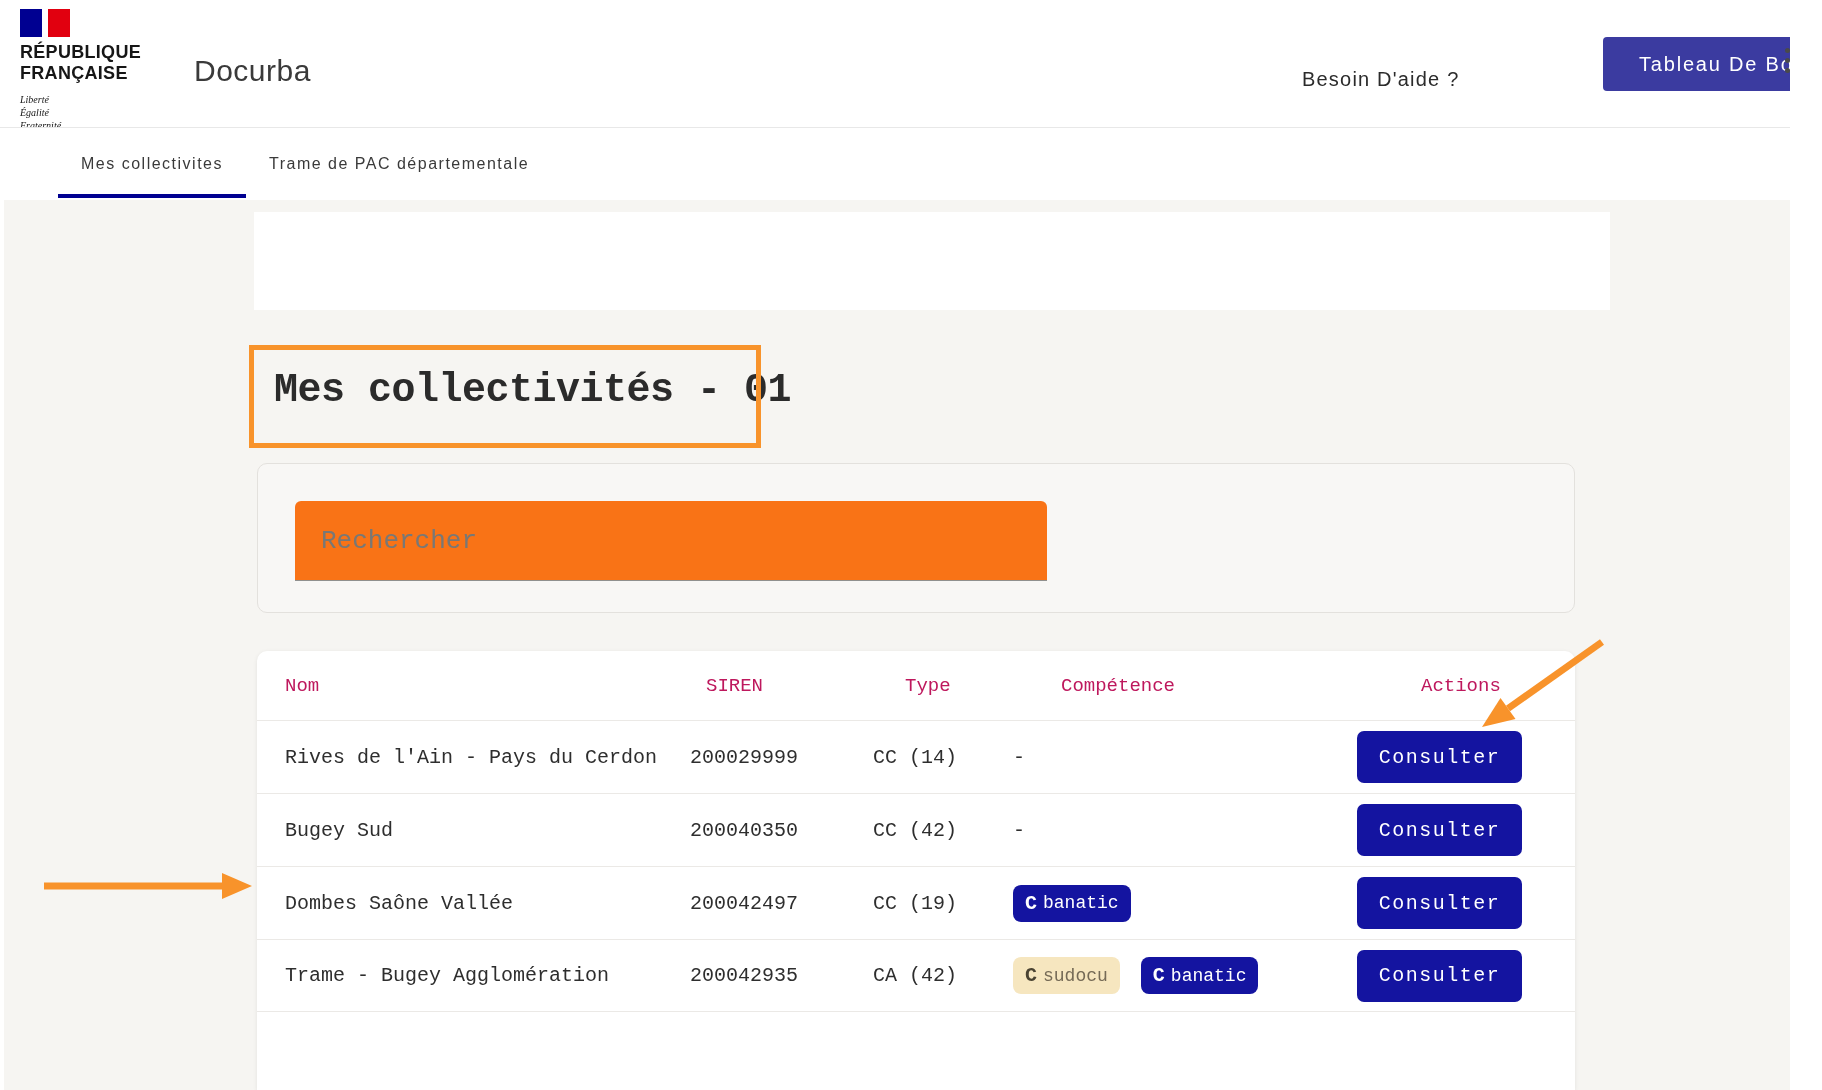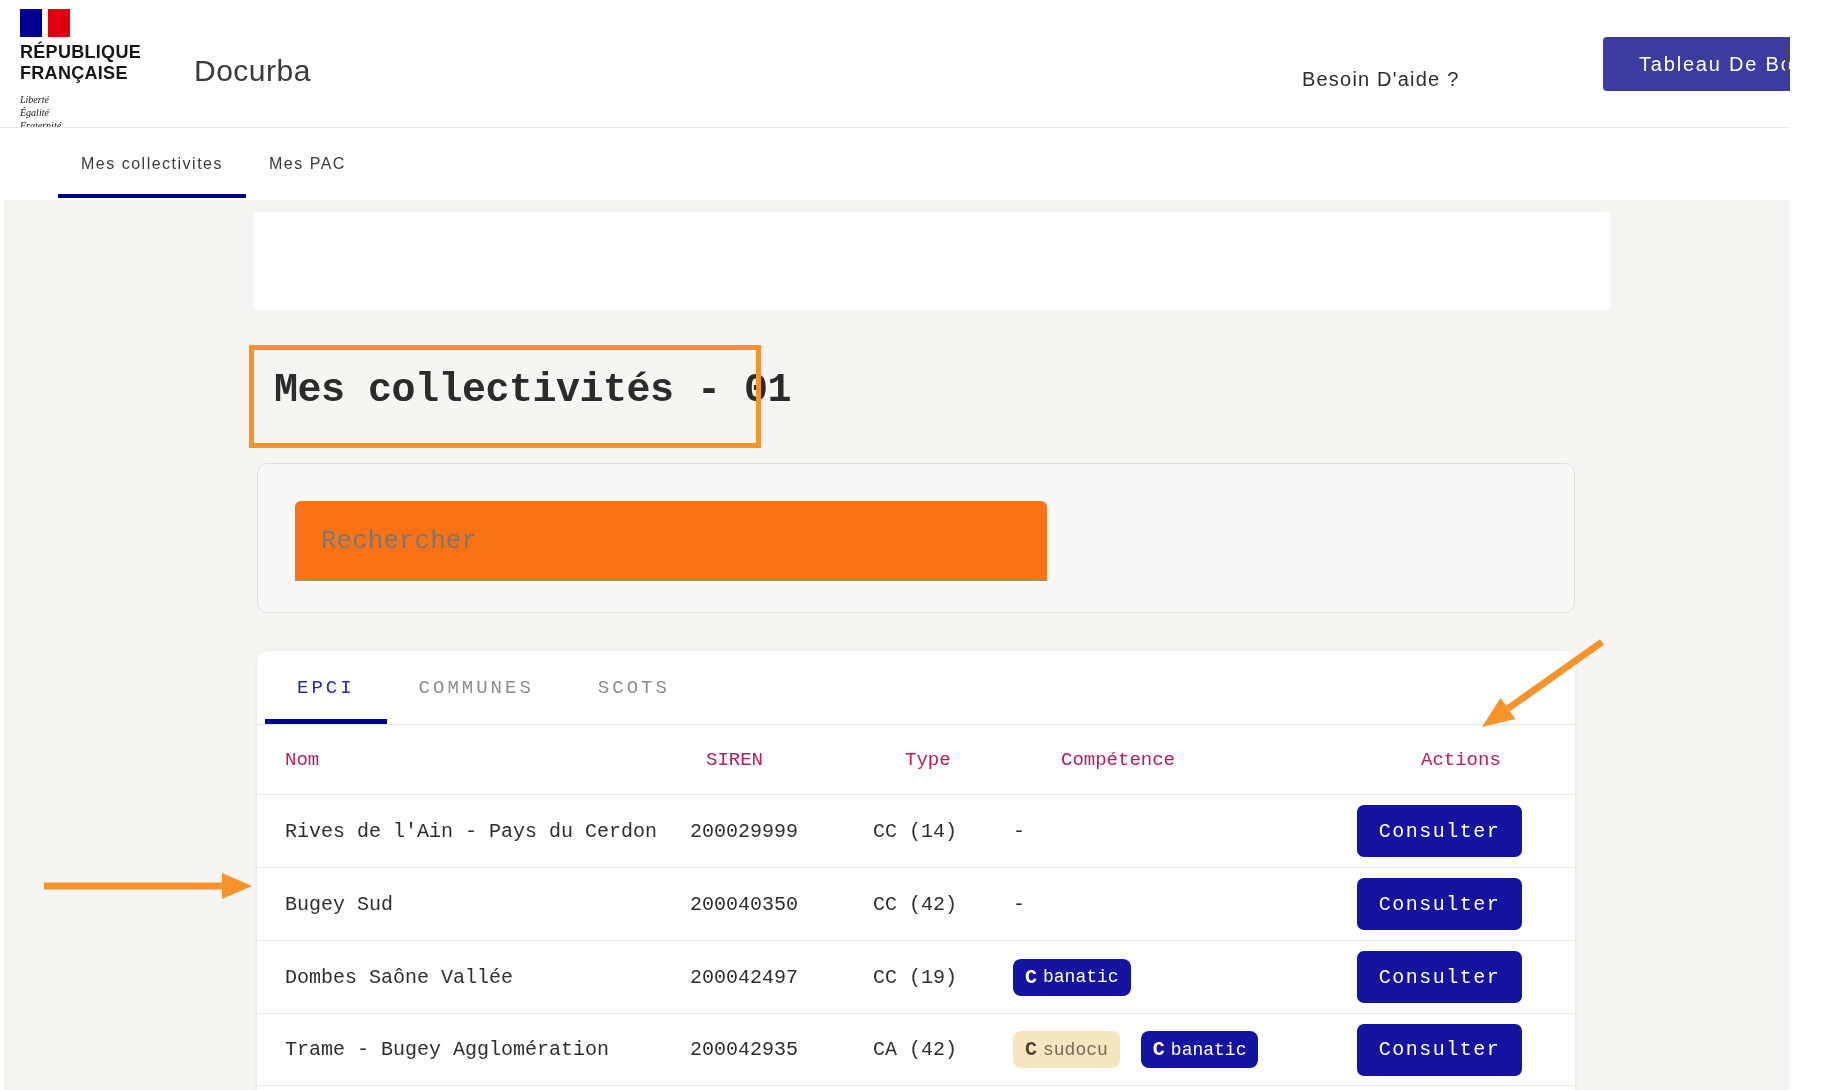--- a/index.html
+++ b/index.html
@@ -113,38 +113,33 @@
     <button class="dash-btn">Tableau De Bord</button>
     <div class="kebab">
         <i></i>
         <i></i>
         <i></i>
       </div>
   </div>
 
   <div class="navbar">
       <div class="nav-tab active">Mes collectivites</div>
-      <div class="nav-tab">Mes PAC</div>
+      <div class="nav-tab">Trame de PAC départementale</div>
     </div>
 
   <div class="main">
     <div class="white-box"></div>
 
     <h1 class="page-title">Mes collectivités - 01</h1>
 
     <div class="search-panel">
       <input class="search-input" type="text" placeholder="Rechercher" style="">
     </div>
 
     <div class="table-card">
-      <div class="tabs-bar">
-          <div class="ttab active">EPCI</div>
-          <div class="ttab">COMMUNES</div>
-          <div class="ttab">SCOTS</div>
-        </div>
       <div class="grid-row thead">
           <div class="th">Nom</div>
           <div class="th">SIREN</div>
           <div class="th">Type</div>
           <div class="th">Compétence</div>
           <div class="th">Actions</div>
         </div>
       <div id="tbody">
           <div class="grid-row trow">
             <div class="cell-nom">Rives de l'Ain - Pays du Cerdon</div>

